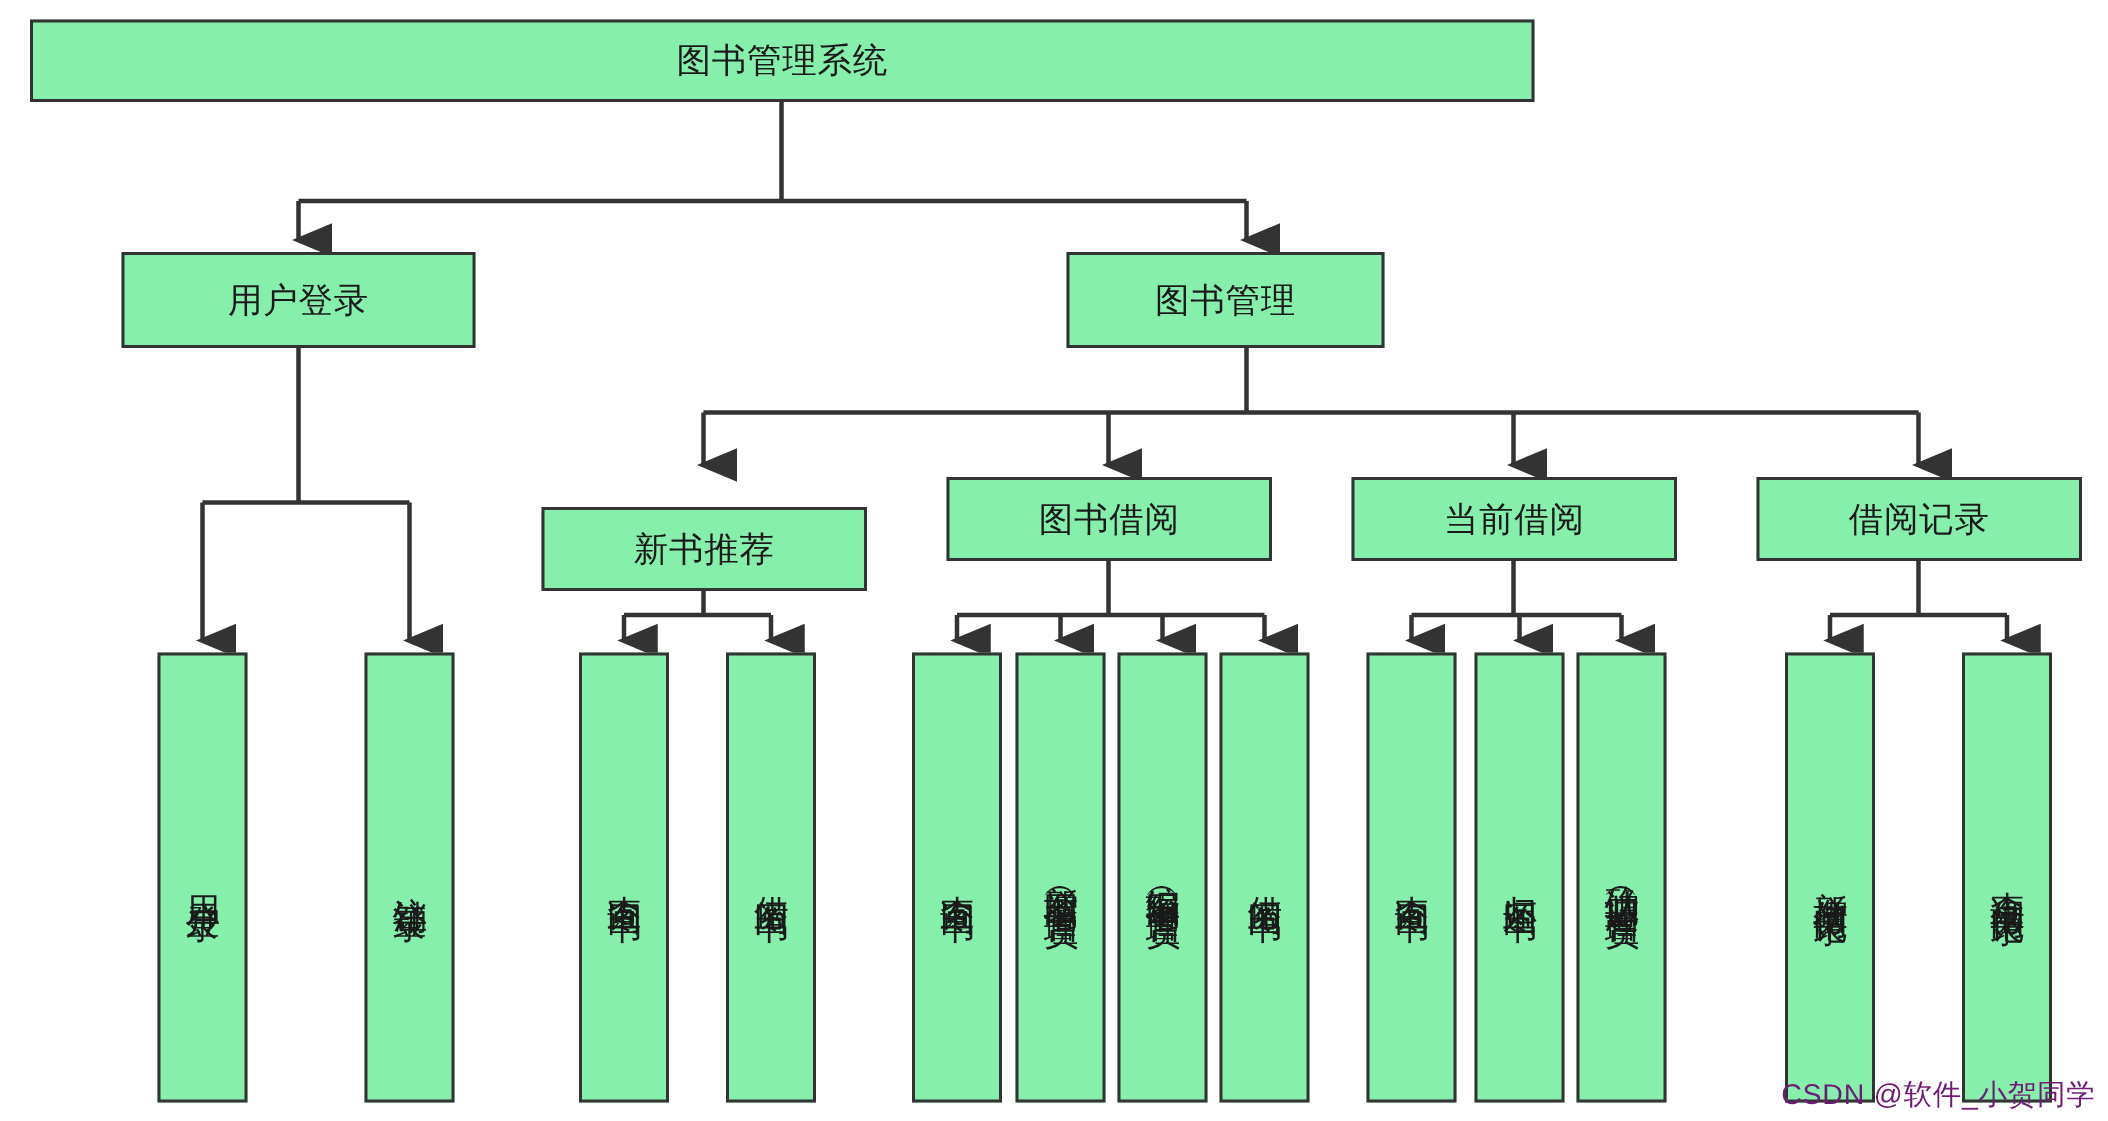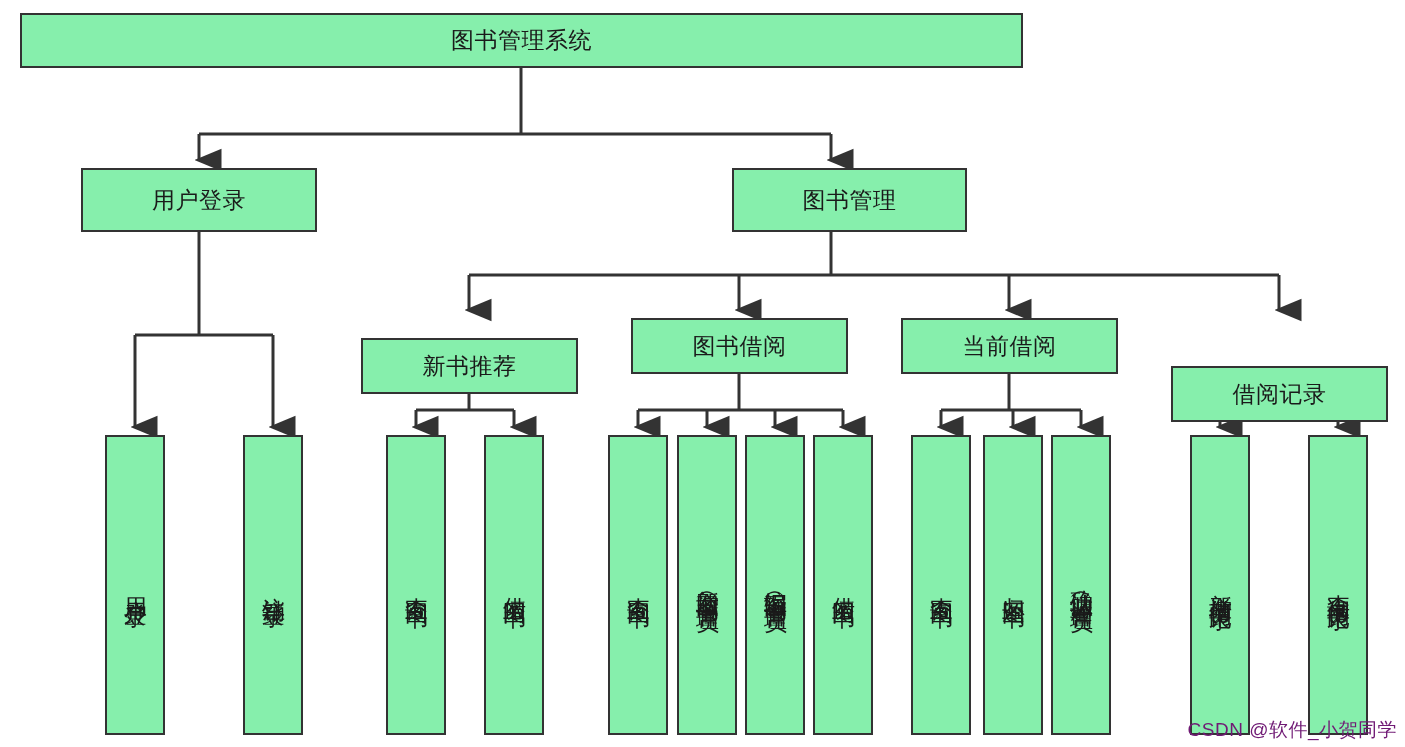--- a/index.html
+++ b/index.html
@@ -120,34 +120,34 @@
     </g>
   </svg>
 
   <div class="node-box horizontal" style="left:20px; top:13px; width:1003px; height:55px;">
     <span class="htext">图书管理系统</span>
   </div>
 
   <div class="node-box horizontal" style="left:81px; top:168px; width:236px; height:64px;">
     <span class="htext">用户登录</span>
   </div>
-  <div class="node-box horizontal" style="left:732px; top:168px; width:235px; height:64px;">
+  <div class="node-box horizontal" style="left:711px; top:168px; width:212px; height:64px;">
     <span class="htext">图书管理</span>
   </div>
 
   <div class="node-box horizontal" style="left:361px; top:318px; width:217px; height:56px;margin-top:20px;">
     <span class="htext">新书推荐</span>
   </div>
   <div class="node-box horizontal" style="left:631px; top:318px; width:217px; height:56px;">
     <span class="htext">图书借阅</span>
   </div>
   <div class="node-box horizontal" style="left:901px; top:318px; width:217px; height:56px;">
     <span class="htext">当前借阅</span>
   </div>
-  <div class="node-box horizontal" style="left:1171px; top:318px; width:217px; height:56px;margin-top:48px;">
+  <div class="node-box horizontal" style="left:1171px; top:318px; width:217px; height:56px;">
     <span class="htext">借阅记录</span>
   </div>
 
   <div class="node-box vertical" style="left:105px; top:435px; width:60px; height:300px;">
     <span class="vtext">用户登录</span>
   </div>
   <div class="node-box vertical" style="left:243px; top:435px; width:60px; height:300px;">
     <span class="vtext">注销登录</span>
   </div>
 

